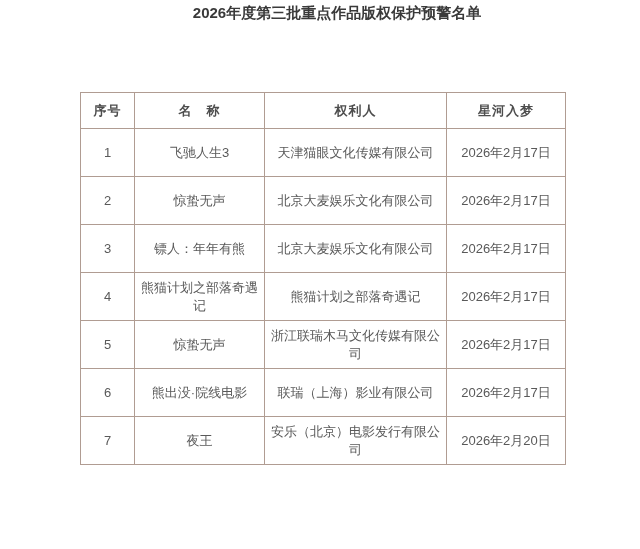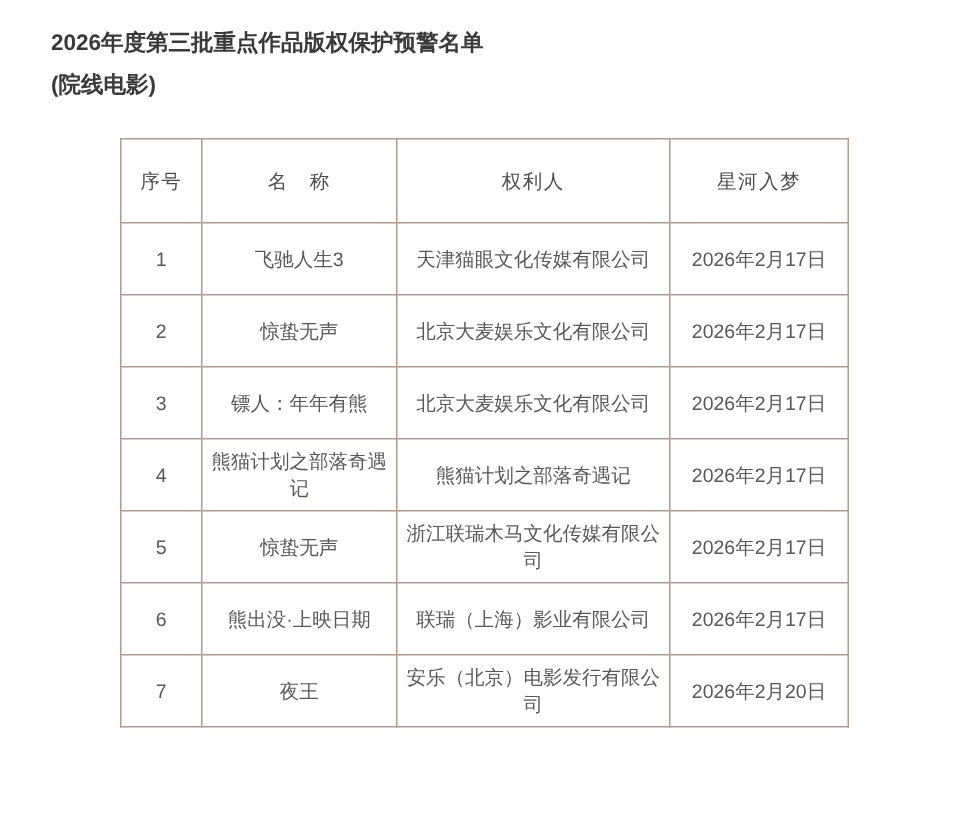--- a/index.html
+++ b/index.html
@@ -11,21 +11,22 @@
   }
   html,body{margin:0;padding:0;}
   body{
     width:640px;height:549px;
     background:var(--bg);
     font-family:"Liberation Sans","DejaVu Sans",sans-serif;
     position:relative;
     overflow:hidden;
   }
   .doc-title{
-    padding-top:21px;
+    text-align:center;
+    padding-top:5px;
     color:var(--title-color);
     font-weight:bold;
     font-size:15px;
     line-height:1;
     margin-left:34px;
   }
   .doc-title .line2{
     margin-top:13px;
     font-size:15px;
     font-weight:bold;
@@ -41,41 +42,40 @@
   table.warning-table td{
     border:1px solid var(--border-color);
     text-align:center;
     vertical-align:middle;
     font-size:13px;
     padding:0 4px;
     box-sizing:border-box;
     overflow:hidden;
   }
   table.warning-table th{
-    height:56px;
+    height:36px;
     color:var(--header-color);
-    font-weight:normal;
+    font-weight:bold;
     letter-spacing:1px;
   }
   table.warning-table td{
     height:48px;
     color:var(--cell-color);
     font-weight:normal;
   }
   col.c-no{width:54px;}
   col.c-name{width:130px;}
   col.c-holder{width:182px;}
   col.c-date{width:119px;}
 </style>
 </head>
 <body>
 
 <div class="doc-title">
   <div class="line1">2026年度第三批重点作品版权保护预警名单</div>
-  <div class="line2">(院线电影)</div>
 </div>
 
 <table class="warning-table">
   <colgroup>
     <col class="c-no">
       <col class="c-name">
       <col class="c-holder">
       <col class="c-date">
   </colgroup>
   <thead>
@@ -112,21 +112,21 @@
       <td>2026年2月17日</td>
     </tr>
     <tr>
       <td>5</td>
       <td>惊蛰无声</td>
       <td>浙江联瑞木马文化传媒有限公司</td>
       <td>2026年2月17日</td>
     </tr>
     <tr>
       <td>6</td>
-      <td>熊出没·上映日期</td>
+      <td>熊出没·院线电影</td>
       <td>联瑞（上海）影业有限公司</td>
       <td>2026年2月17日</td>
     </tr>
     <tr>
       <td>7</td>
       <td>夜王</td>
       <td>安乐（北京）电影发行有限公司</td>
       <td>2026年2月20日</td>
     </tr>
   </tbody>

